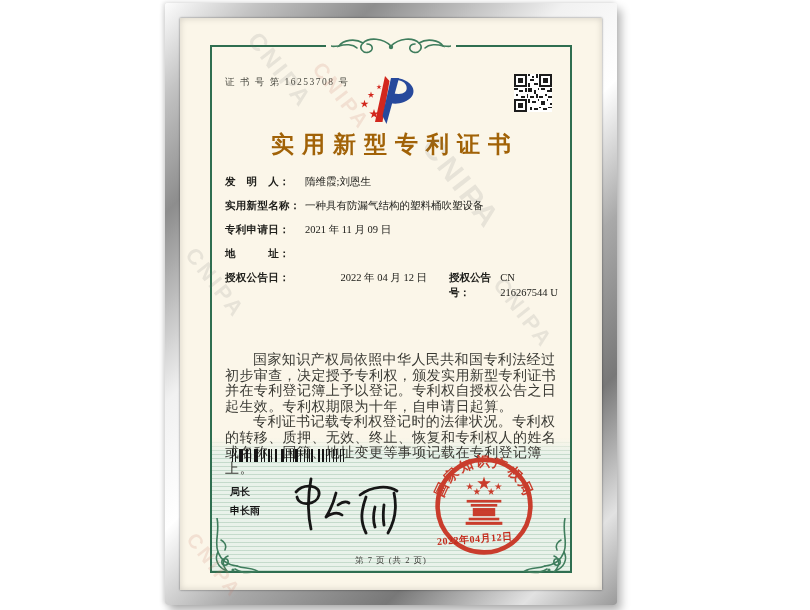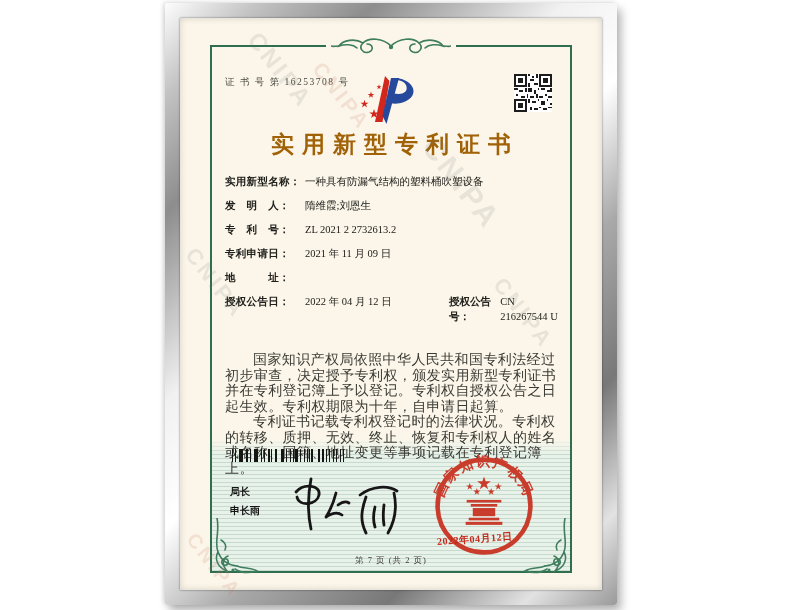--- a/index.html
+++ b/index.html
@@ -28,21 +28,21 @@
   .cert-no{position:absolute;left:45px;top:58px;font-size:9.5px;color:#4a4a42;letter-spacing:1.5px;}
   .logo{position:absolute;left:176px;top:52px;width:64px;height:58px;line-height:0;}
   .qr{position:absolute;left:334px;top:56px;width:38px;height:38px;line-height:0;}
   .title{position:absolute;left:0;right:0;top:111px;margin:0;text-align:center;
     font-size:23px;font-weight:700;color:#a16207;letter-spacing:8px;text-indent:8px;}
   
   .fields{position:absolute;left:45px;top:156px;width:336px;font-size:10.5px;color:#20201c;}
   .frow{display:flex;margin-bottom:9px;line-height:15px;}
   .frow .lbl{flex:0 0 80px;font-weight:600;letter-spacing:.3px;}
   .frow .val{flex:1;}
-  .frow.grant .val1{flex:0 0 122px;}
+  .frow.grant .val1{flex:0 0 122px;text-align:right;}
   .frow.grant .lbl2{font-weight:600;margin-left:22px;}
   
   .paras{position:absolute;left:45px;top:334px;width:334px;font-size:14px;line-height:15.5px;color:#3a3a34;}
   .paras p{margin:0;text-indent:2em;letter-spacing:.4px;}
   
   .barcode{position:absolute;left:52px;top:431px;width:113px;height:13px;
     background:
       repeating-linear-gradient(90deg,#151515 0 1.4px,rgba(0,0,0,0) 1.4px 3.4px,#151515 3.4px 4.2px,rgba(0,0,0,0) 4.2px 7.2px),
       repeating-linear-gradient(90deg,rgba(0,0,0,0) 0 9px,#151515 9px 11px,rgba(0,0,0,0) 11px 13.5px);}
   .officer{position:absolute;left:50px;top:464px;font-size:10px;font-weight:600;color:#141414;line-height:19px;}
@@ -178,30 +178,26 @@
             <rect x="16" y="19" width="2" height="1"></rect>
               <rect x="19" y="18" width="2" height="1"></rect>
           </g>
         </svg>
       </div>
 
       <h1 class="title">实用新型专利证书</h1>
 
       <div class="fields">
         <div class="frow">
+          <span class="lbl">发　明　人：</span>
+          <span class="val">隋维霞;刘恩生</span>
+        </div>
+        <div class="frow">
           <span class="lbl">实用新型名称：</span>
           <span class="val">一种具有防漏气结构的塑料桶吹塑设备</span>
-        </div>
-        <div class="frow">
-          <span class="lbl">发　明　人：</span>
-          <span class="val">隋维霞;刘恩生</span>
-        </div>
-        <div class="frow">
-          <span class="lbl">专　利　号：</span>
-          <span class="val">ZL 2021 2 2732613.2</span>
         </div>
         <div class="frow">
           <span class="lbl">专利申请日：</span>
           <span class="val">2021 年 11 月 09 日</span>
         </div>
         <div class="frow">
           <span class="lbl">地　　　址：</span>
         </div>
         <div class="frow grant">
           <span class="lbl">授权公告日：</span>

